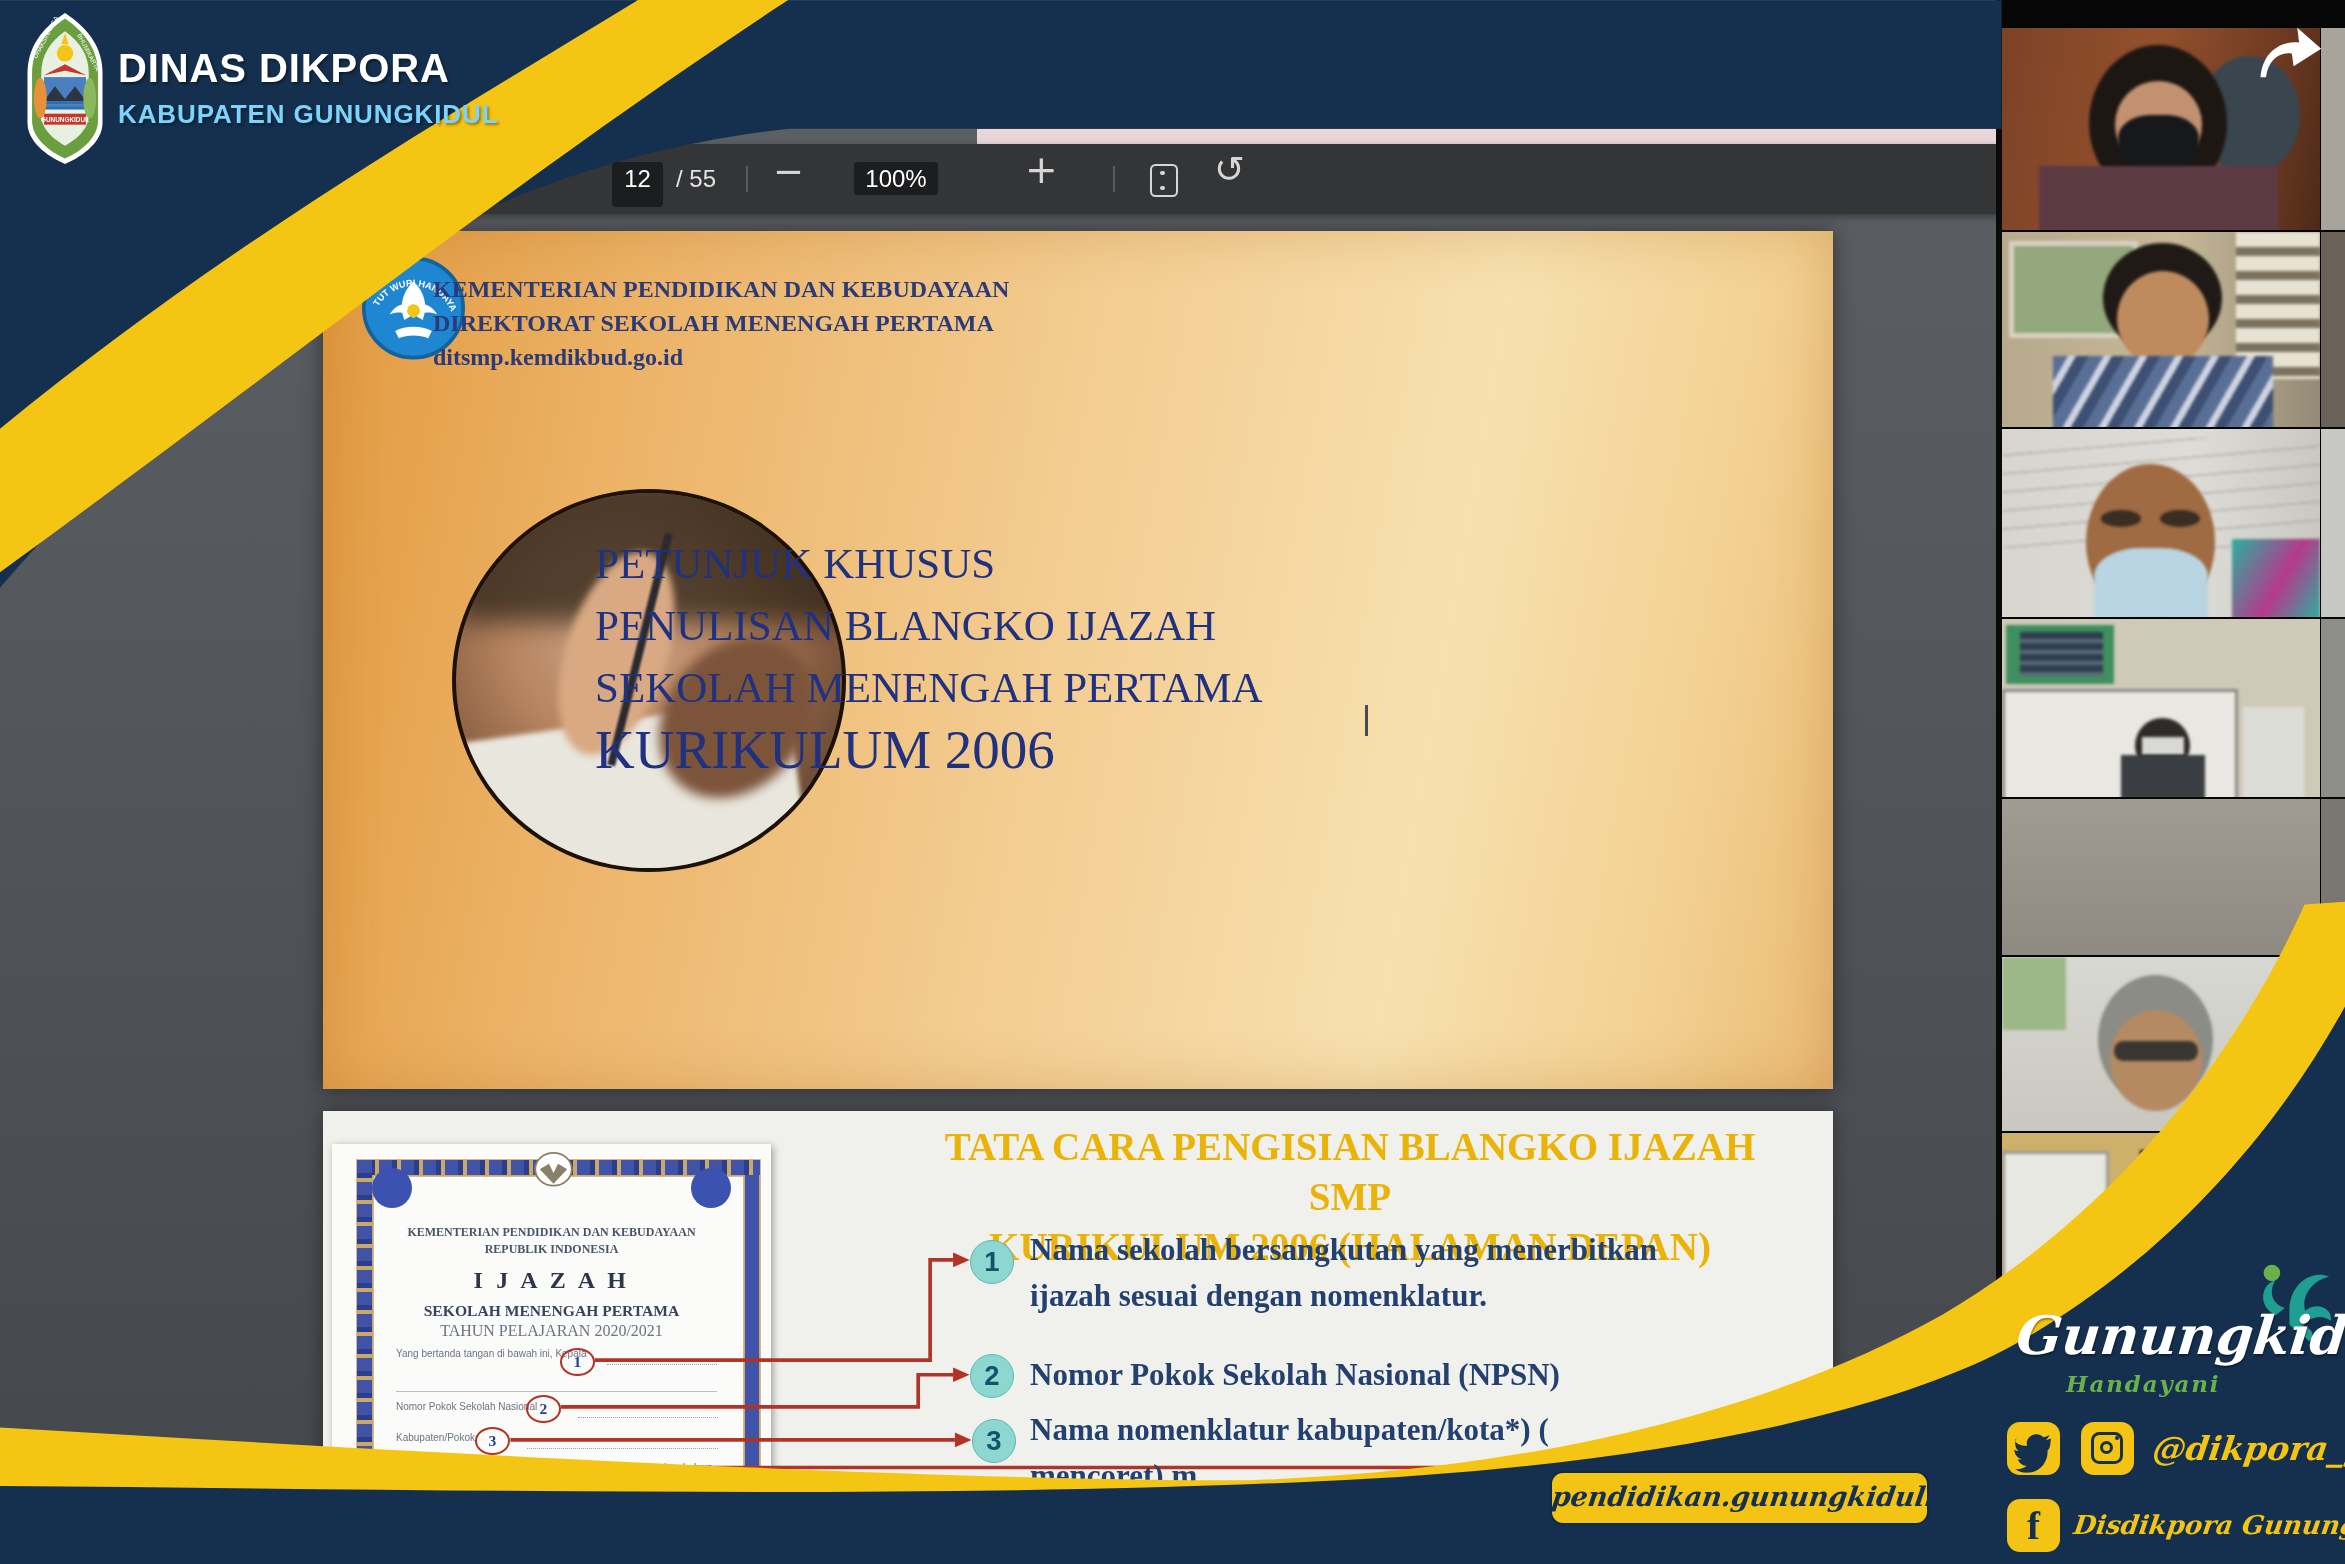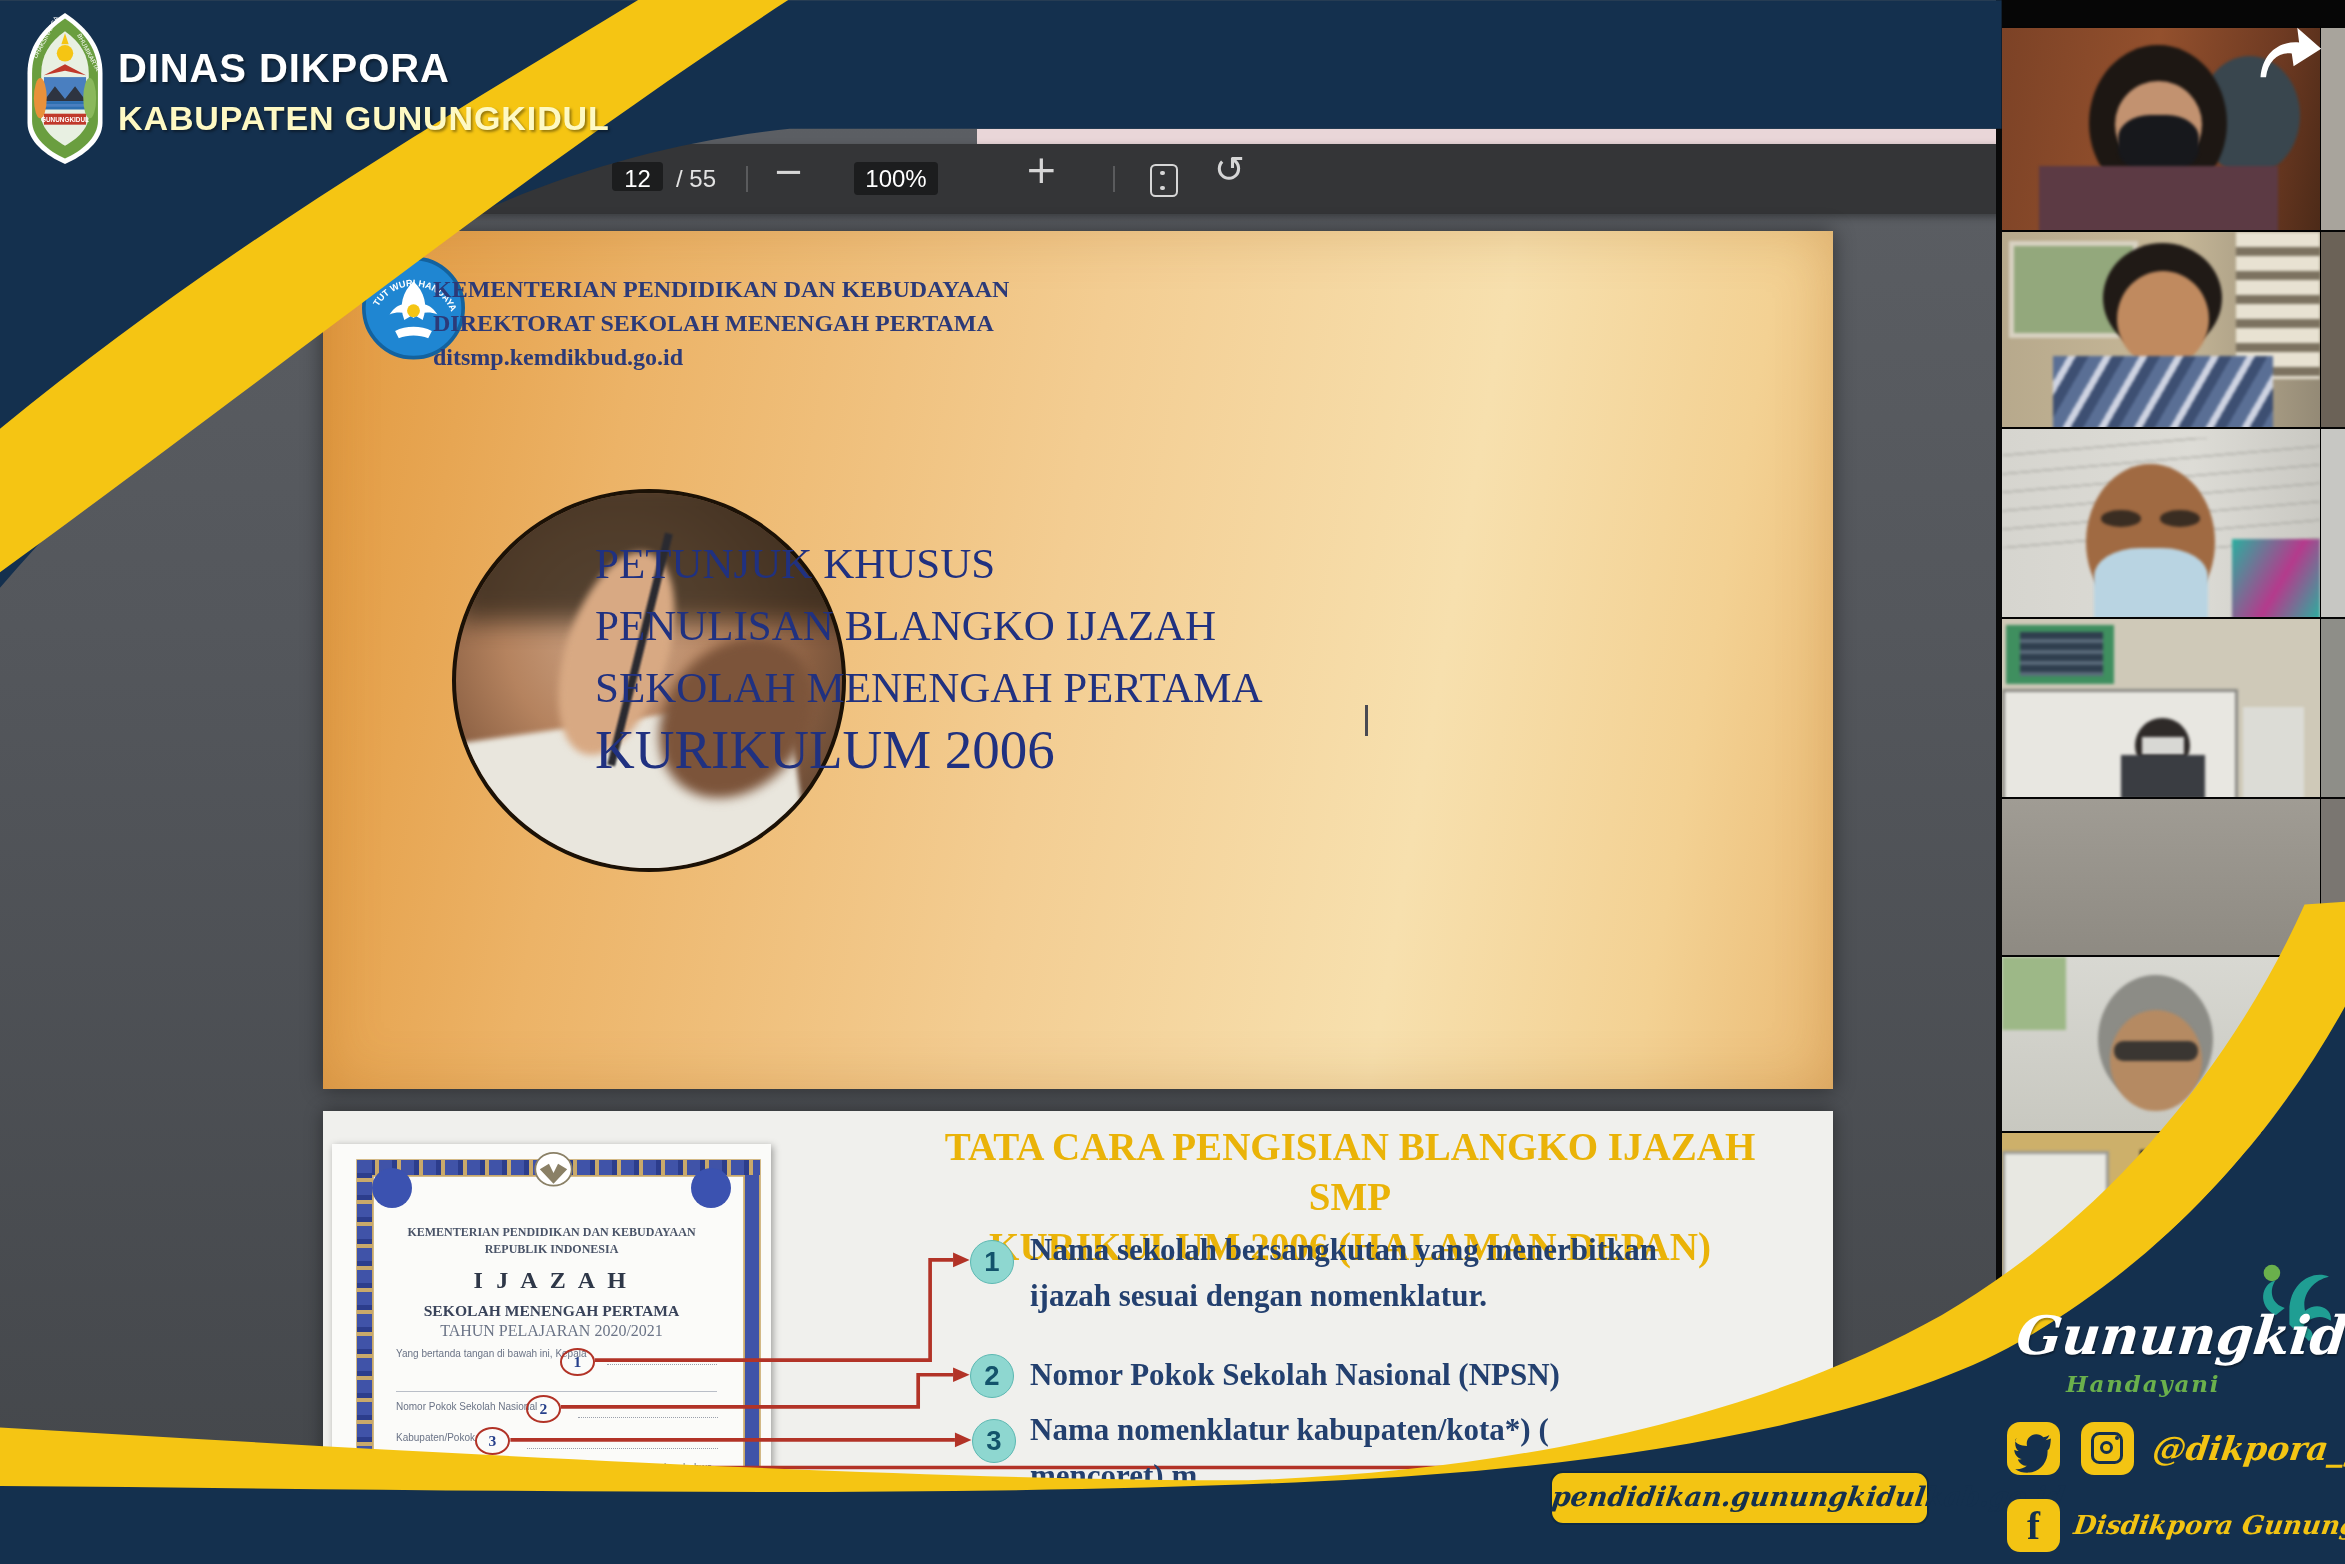--- a/index.html
+++ b/index.html
@@ -81,21 +81,21 @@
   .sliver{left:2320px;width:26px;border-top:2.8px solid #050505;border-left:1.8px solid #000;}
   .blur1{filter:blur(1.8px);}
   .head{position:absolute;border-radius:50%;}
 
   
   .frame-svg{left:0;top:0;width:2345px;height:1565px;pointer-events:none;}
 
   
   .org-title{left:118px;top:46px;color:#fff;font-weight:bold;font-size:40px;letter-spacing:0.9px;
              text-shadow:1.8px 1.8px 2.8px rgba(0,0,0,.4);white-space:nowrap;}
-  .org-sub{left:118px;top:99px;color:#fef9c3;font-weight:bold;font-size:34px;letter-spacing:0.9px;
+  .org-sub{left:118px;top:99px;color:#7dd3fc;font-weight:bold;font-size:26px;letter-spacing:0.9px;
            text-shadow:1.8px 1.8px 2.8px rgba(0,0,0,.4);white-space:nowrap;}
 
   
   .url-pill{left:1550px;top:1471px;width:375px;height:50px;background:#f3c413;border-radius:13px;
             border:2.8px solid #0e2a44;text-align:center;}
   .url-pill span{color:#14304e;font-family:"DejaVu Serif",serif;font-style:italic;font-weight:bold;
             font-size:27px;line-height:48px;display:inline-block;transform:skewX(-8deg);}
   .brand-name{left:2017px;top:1304px;width:303px;text-align:center;color:#fff;
             font-family:"DejaVu Serif",serif;font-style:italic;font-weight:bold;font-size:53px;
             transform:skewX(-6deg);text-shadow:0.9px 1.8px 1.8px rgba(0,0,0,.35);white-space:nowrap;}
@@ -112,21 +112,21 @@
 </style>
 </head>
 <body>
 
 <div class="canvas">
 
   <div class="abs viewer"></div>
   <div class="abs pink-strip"></div>
 
   <div class="abs toolbar">
-    <div class="tb-item tb-box" style="left:612px;width:51px;height:29px;">12</div>
+    <div class="tb-item tb-box" style="left:612px;width:51px;height:45px;">12</div>
     <div class="tb-item" style="left:676px;">
       <span>/</span>&nbsp;<span>55</span>
     </div>
     <div class="tb-sep" style="left:746px;"></div>
     <div class="tb-item tb-glyph" style="left:773px;font-size:37px;top:11px;">−</div>
     <div class="tb-item tb-box" style="left:854px;width:84px;height:33px;">100%</div>
     <div class="tb-item tb-glyph" style="left:1025px;font-size:39px;top:9.2px;">+</div>
     <div class="tb-sep" style="left:1113px;"></div>
     <div class="fit-icon">
       <i style="top:4.6px;"></i>

